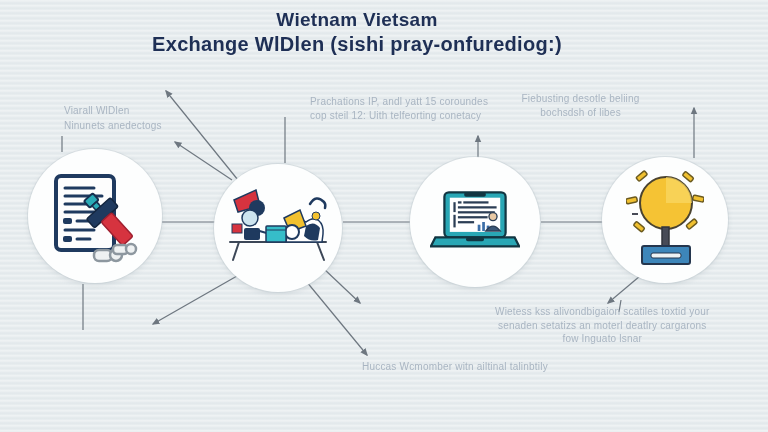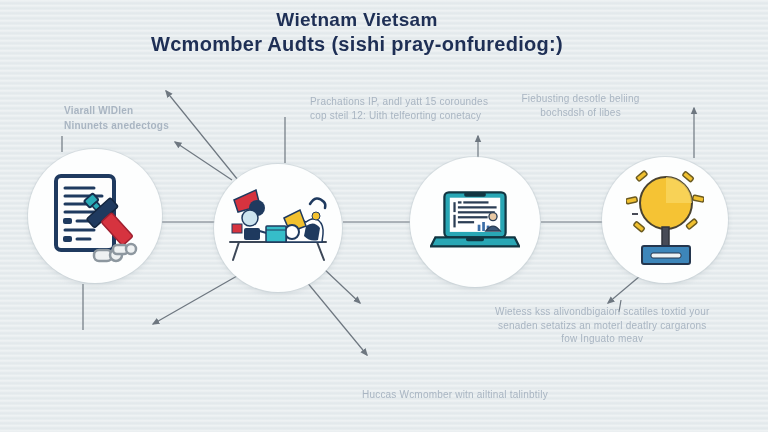--- a/index.html
+++ b/index.html
@@ -25,35 +25,35 @@
   .n2{left:214px;top:164px;width:128px;height:128px;}
   .n3{left:410px;top:157px;width:130px;height:130px;}
   .n4{left:602px;top:157px;width:126px;height:126px;}
   .icon{position:absolute;}
   .i1{left:50px;top:168px;}
   .i2{left:226px;top:182px;}
   .i3{left:430px;top:190px;}
   .i4{left:626px;top:170px;}
   .ann{position:absolute;color:#a9b5c2;font-size:10px;line-height:15px;letter-spacing:.2px;}
   .ann div{white-space:nowrap;}
-  .tl{left:64px;top:103px;font-weight:bold;}
+  .tl{left:64px;top:103px;}
   .tc{left:310px;top:95px;line-height:14px;}
   .tr{left:480px;top:92px;width:201px;text-align:center;line-height:14px;}
   .bl{left:69px;top:336px;}
-  .bc{left:362px;top:387px;}
+  .bc{left:362px;top:359px;}
   .br{left:495px;top:305px;line-height:13.5px;text-align:center;}
 </style>
 </head>
 <body>
 
 <div class="canvas">
 
   <div class="title">
     <div class="t1">Wietnam Vietsam</div>
-    <div class="t2">Wcmomber Audts (sishi pray-onfurediog:)</div>
+    <div class="t2">Exchange WlDlen (sishi pray-onfurediog:)</div>
   </div>
 
   <svg class="links" viewBox="0 0 768 432">
     <defs>
       <marker id="arr" viewBox="0 0 8 8" refX="6.5" refY="4" markerWidth="6.5" markerHeight="6.5" orient="auto">
         <path d="M0,0.6 L8,4 L0,7.4 z" fill="#6e7780"></path>
       </marker>
     </defs>
     <g stroke="#6e7780" stroke-width="1.2" fill="none">
       <line x1="62" y1="136" x2="62" y2="152"></line>
@@ -186,16 +186,16 @@
   </div>
 
 
   <div class="ann bc">
     <div>Huccas Wcmomber witn ailtinal talinbtily</div>
   </div>
 
   <div class="ann br">
     <div>Wietess kss alivondbigaion scatiles toxtid your</div>
     <div>senaden setatizs an moterl deatlry cargarons</div>
-    <div>fow Inguato meav</div>
+    <div>fow Inguato lsnar</div>
   </div>
 
 </div>
 
 </body></html>

